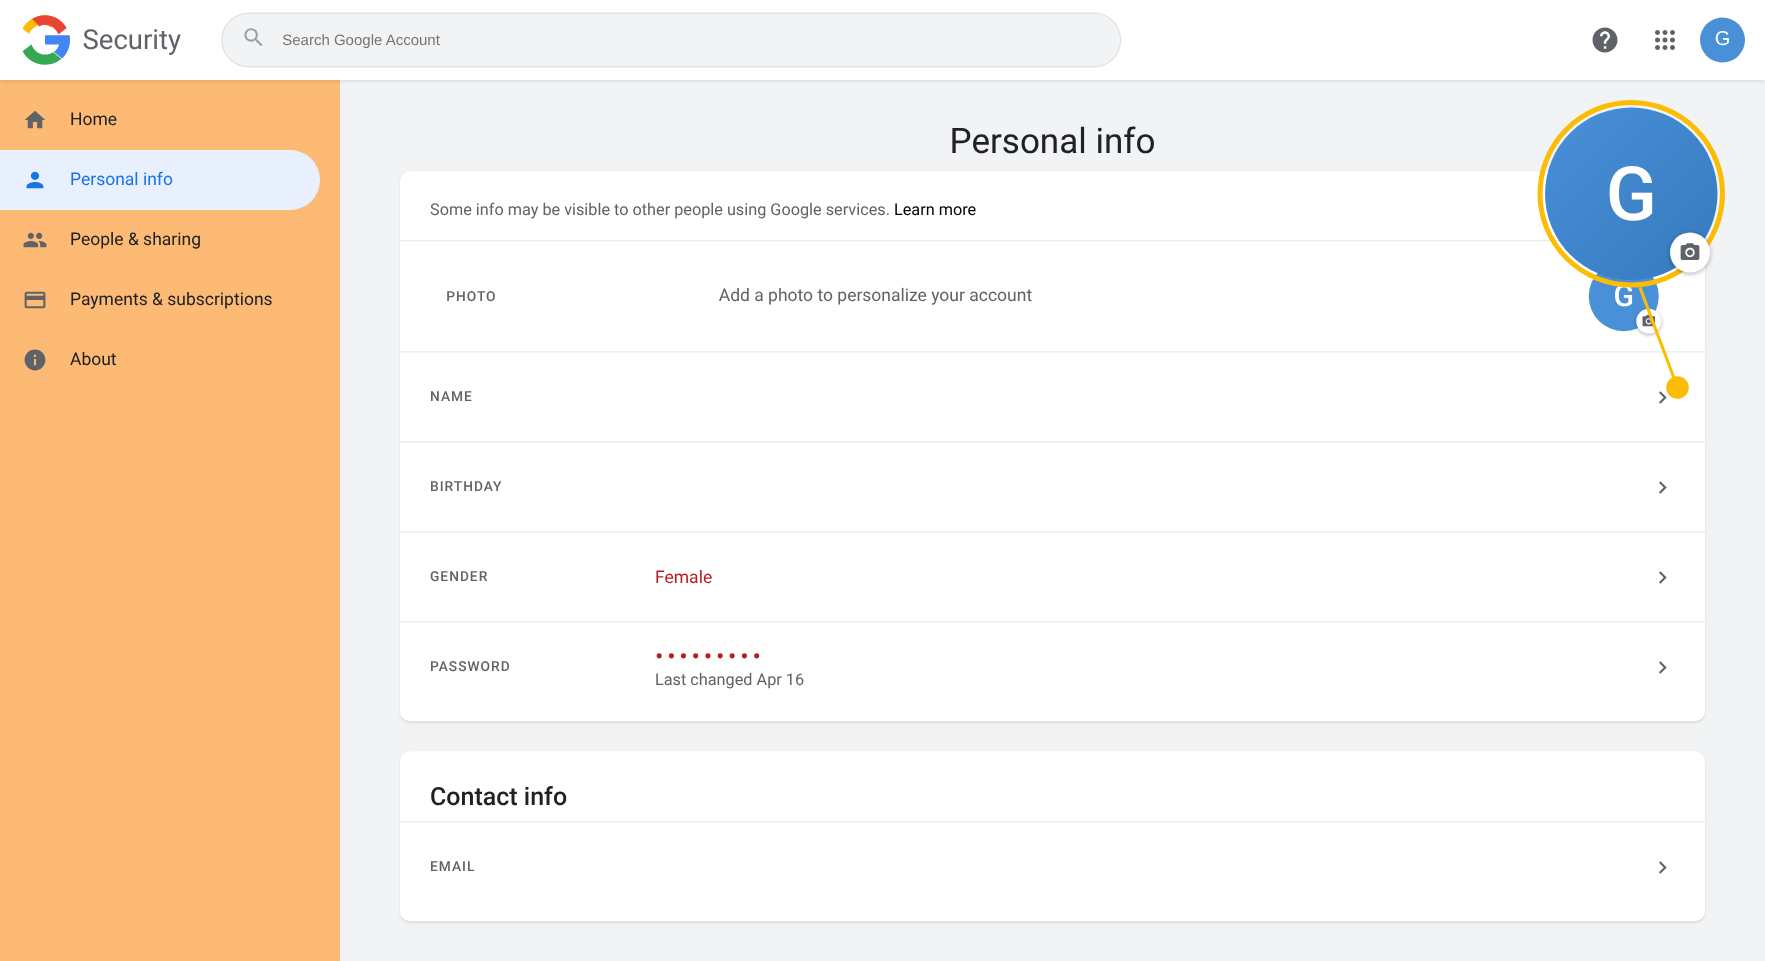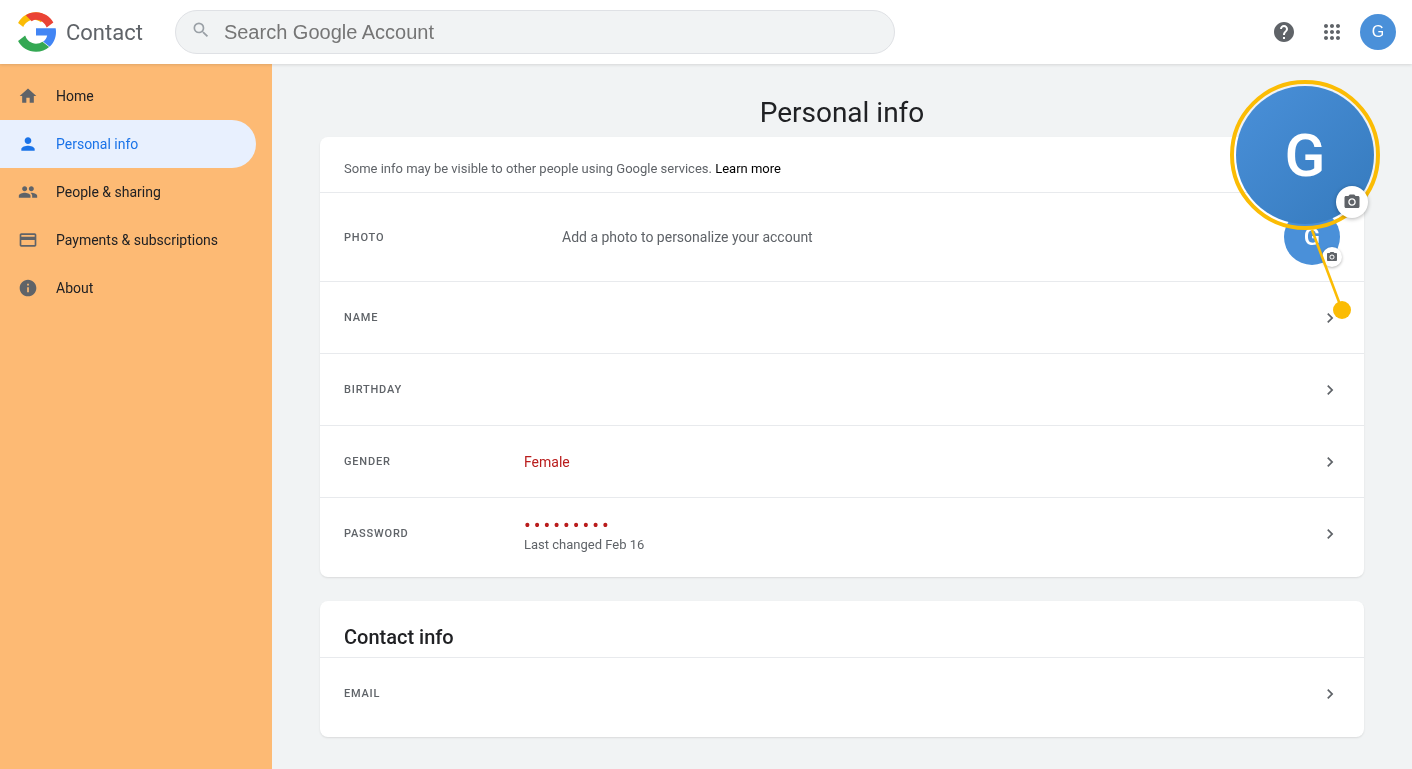--- a/index.html
+++ b/index.html
@@ -38,21 +38,21 @@
       flex: 1;
       max-width: 720px;
       margin: 0 16px;
     }
     .search-bar input {
       width: 100%;
       height: 44px;
       border: 1px solid #dfe1e5;
       border-radius: 24px;
       padding: 0 20px 0 48px;
-      font-size: 20px;
+      font-size: 12px;
       background: #f1f3f4;
       color: #202124;
       outline: none;
     }
     .search-wrapper {
       position: relative;
     }
     .search-icon-pos {
       position: absolute;
       left: 16px;
@@ -220,21 +220,21 @@
     .row-arrow {
       color: #5f6368;
       display: flex;
       align-items: center;
     }
 
     
     .photo-row {
       display: flex;
       align-items: center;
-      padding: 16px 24px;
+      padding: 16px 37px;
       border-top: 1px solid #e8eaed;
       cursor: pointer;
       transition: background 0.15s;
     }
     .photo-label {
       font-size: 11px;
       text-transform: uppercase;
       letter-spacing: 0.8px;
       color: #5f6368;
       font-weight: 500;
@@ -327,21 +327,21 @@
   <a class="header-logo" href="#">
     <div class="google-logo">
 
       <svg width="40" height="40" viewBox="0 0 40 40">
         <path d="M20 16.18V23.5h11.18c-.48 2.53-1.94 4.67-4.12 6.1l6.65 5.17C37.6 31.16 40 26 40 20c0-1.29-.12-2.54-.33-3.75H20z" fill="#4285F4"></path>
         <path d="M8.78 23.83l-1.49 1.14L2.07 29C5.22 35.35 12.09 39.75 20 39.75c5.34 0 9.83-1.76 13.1-4.77l-6.65-5.17c-1.76 1.18-4.02 1.87-6.45 1.87-4.97 0-9.18-3.36-10.68-7.88z" fill="#34A853"></path>
         <path d="M2.07 11l5.22 4.03C8.82 11.1 13.07 7.75 18 7.75c2.64 0 5.01.91 6.87 2.4l5.9-5.9C27.46 1.48 23.95.25 20 .25 12.09.25 5.22 4.65 2.07 11z" fill="#FBBC05"></path>
         <path d="M20 .25c-3.95 0-7.46 1.23-10.23 3l5.9 5.9C17.53 7.91 18.72 7.75 20 7.75c4.93 0 9.18 3.35 10.68 7.87l6.65-5.18C34.08 4.47 27.55.25 20 .25z" fill="#EA4335"></path>
       </svg>
     </div>
-    <span class="header-account-text">Contact</span>
+    <span class="header-account-text">Security</span>
   </a>
 
   <div class="search-bar">
     <div class="search-wrapper">
       <span class="search-icon-pos">
         <svg width="20" height="20" viewBox="0 0 24 24" fill="currentColor">
           <path d="M15.5 14h-.79l-.28-.27A6.471 6.471 0 0 0 16 9.5 6.5 6.5 0 1 0 9.5 16c1.61 0 3.09-.59 4.23-1.57l.27.28v.79l5 4.99L20.49 19l-4.99-5zm-6 0C7.01 14 5 11.99 5 9.5S7.01 5 9.5 5 14 7.01 14 9.5 11.99 14 9.5 14z"></path>
         </svg>
       </span>
       <input type="text" placeholder="Search Google Account" style="">
@@ -466,21 +466,21 @@
           <svg width="20" height="20" viewBox="0 0 24 24" fill="currentColor">
               <path d="M10 6L8.59 7.41 13.17 12l-4.58 4.59L10 18l6-6z"></path>
             </svg>
         </div>
       </div>
 
       <div class="info-row">
         <div class="row-label">PASSWORD</div>
         <div>
           <div class="row-value password-dots">•••••••••</div>
-          <div class="row-value-sub">Last changed Feb 16</div>
+          <div class="row-value-sub">Last changed Apr 16</div>
         </div>
         <div class="row-arrow" style="margin-left:auto;">
           <svg width="20" height="20" viewBox="0 0 24 24" fill="currentColor">
               <path d="M10 6L8.59 7.41 13.17 12l-4.58 4.59L10 18l6-6z"></path>
             </svg>
         </div>
       </div>
 
     </div>
 

